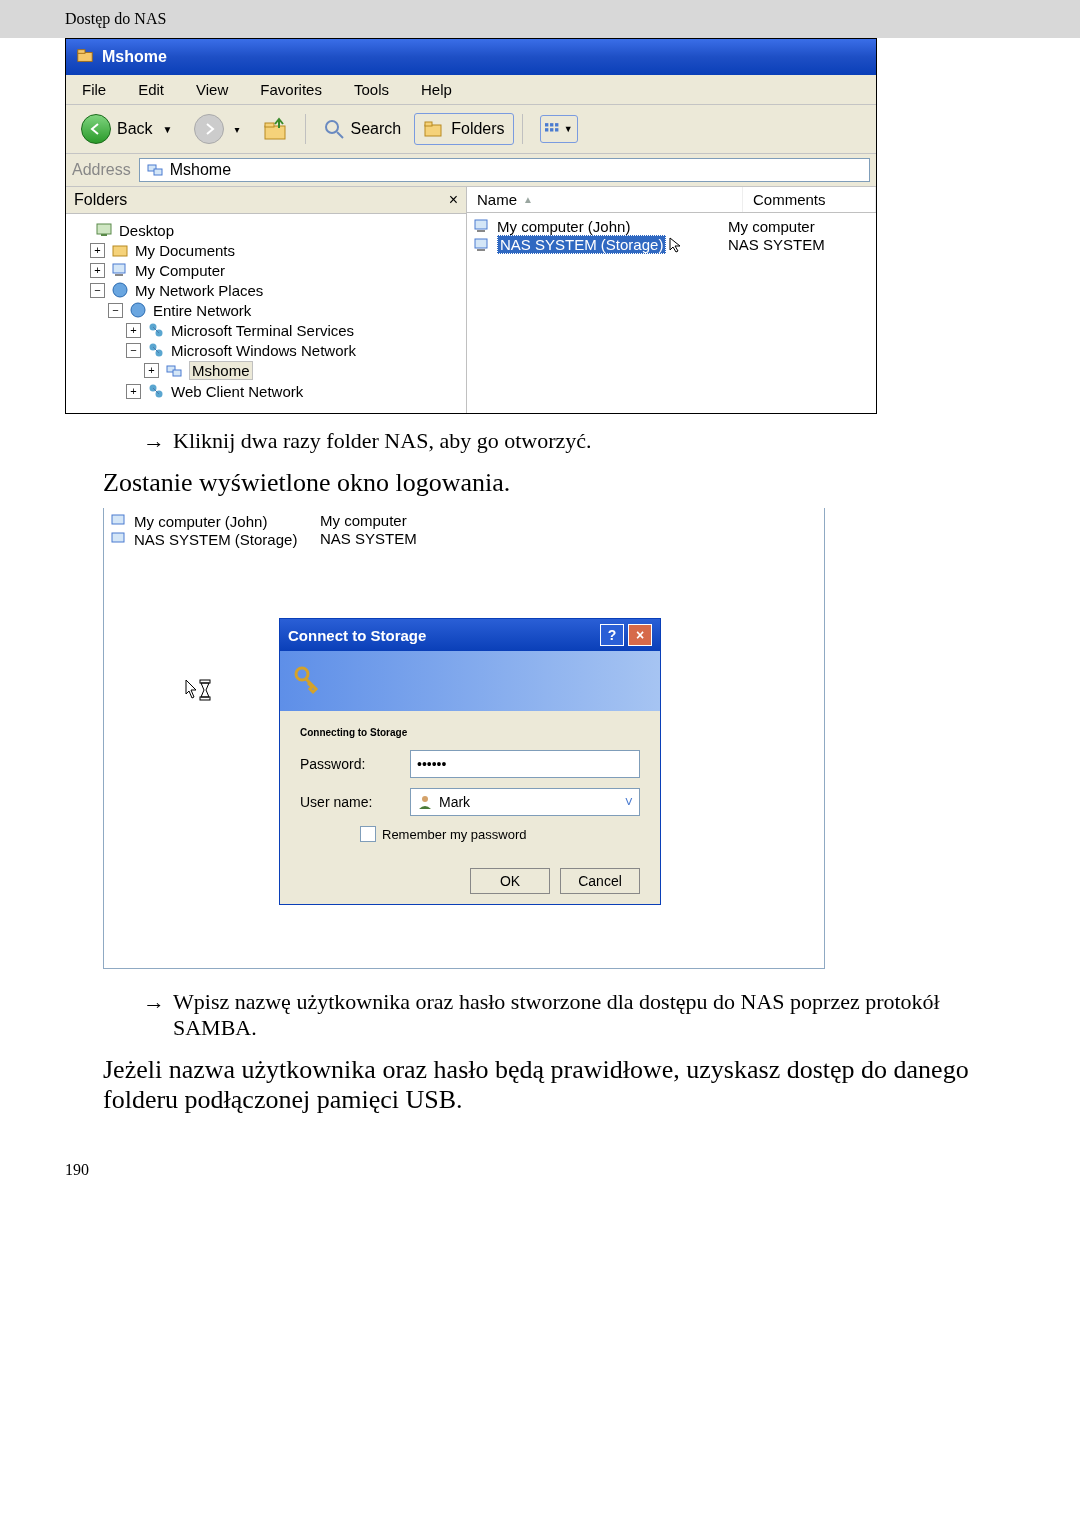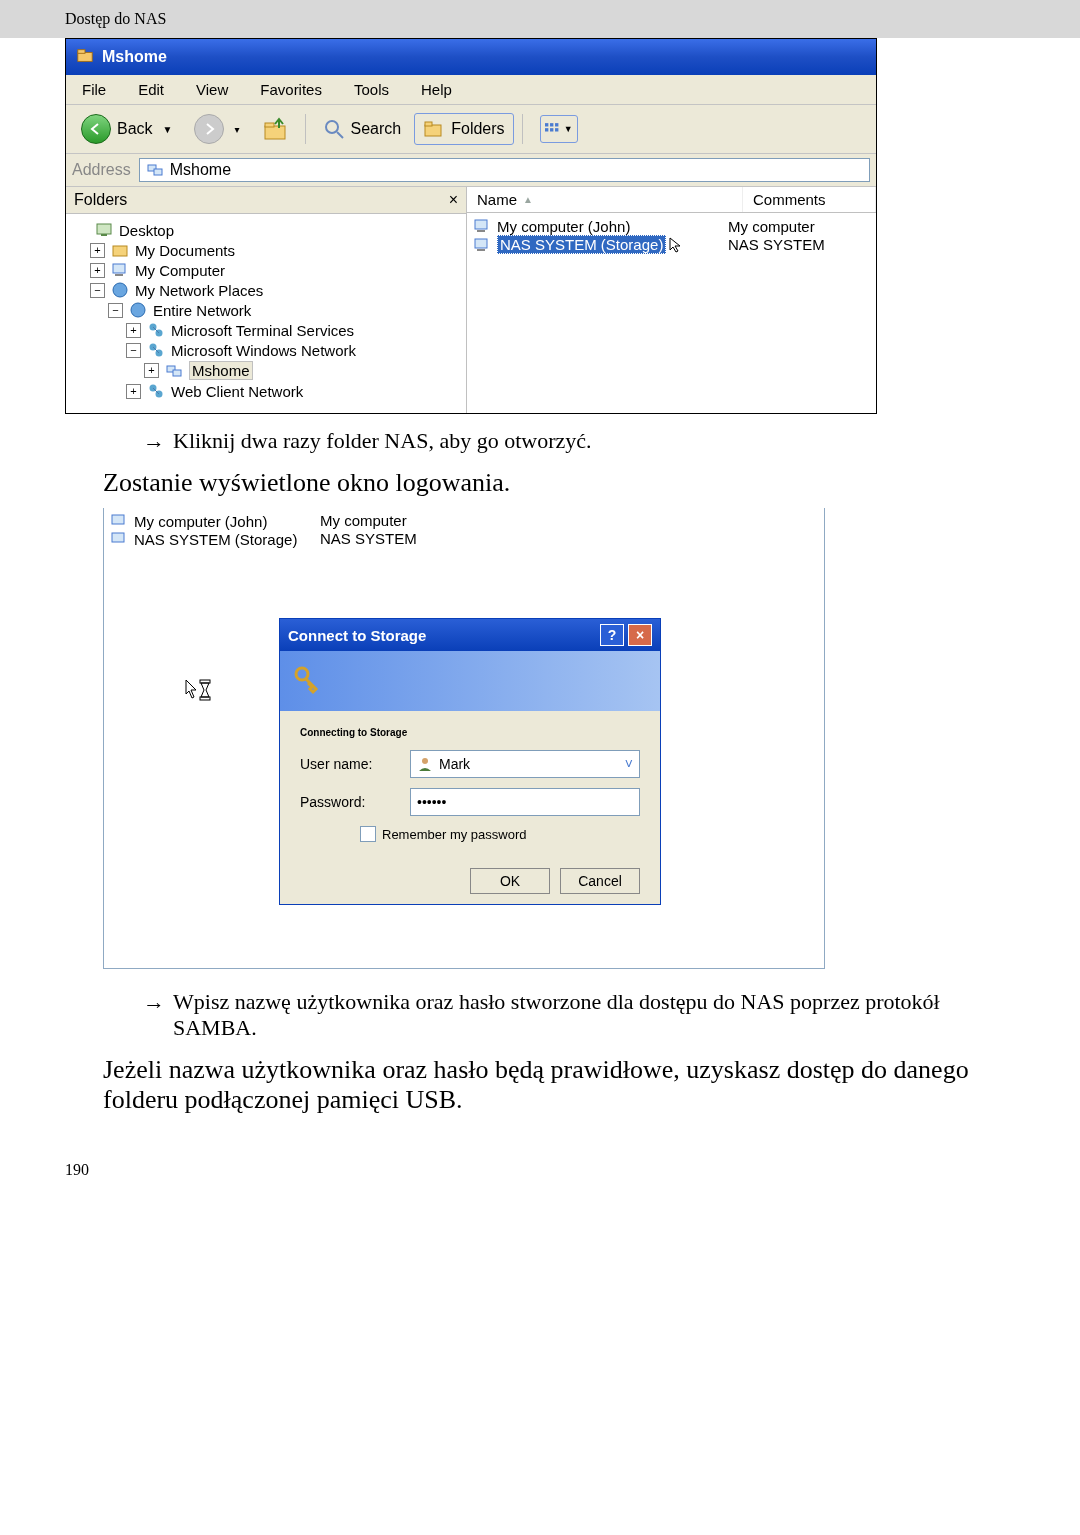--- a/index.html
+++ b/index.html
@@ -339,36 +339,36 @@
       </div>
       <div class="dlg-banner">
         <svg class="keys-icon" viewBox="0 0 34 34">
           <circle cx="12" cy="10" r="6" fill="none" stroke="#d4a22a" stroke-width="3"></circle>
           <path d="M15 14 L26 25 L23 28 L20 25 L22 23 L18 19" fill="none" stroke="#d4a22a" stroke-width="3"></path>
         </svg>
       </div>
       <div class="dlg-body">
         <div class="dlg-status">Connecting to Storage</div>
         <div class="dlg-form-row">
+          <div class="dlg-label">Password:</div>
+          <div class="dlg-input">
+            <span>••••••</span>
+          </div>
+        </div>
+        <div class="dlg-form-row">
           <div class="dlg-label">User name:</div>
           <div class="dlg-input">
             <svg width="16" height="16" viewBox="0 0 16 16">
                 <circle cx="8" cy="5" r="3" fill="#d4a26a"></circle>
                 <path d="M2 15 Q8 9 14 15" fill="#4a7b3a"></path>
               </svg>
             <span>Mark</span>
             <span class="dd">˅</span>
           </div>
         </div>
-        <div class="dlg-form-row">
-          <div class="dlg-label">Password:</div>
-          <div class="dlg-input">
-            <span>••••••</span>
-          </div>
-        </div>
         <div class="remember-row">
           <div class="checkbox"></div>
           <span>Remember my password</span>
         </div>
         <div class="dlg-buttons">
           <button class="dlg-btn">OK</button>
           <button class="dlg-btn">Cancel</button>
         </div>
       </div>
     </div>

